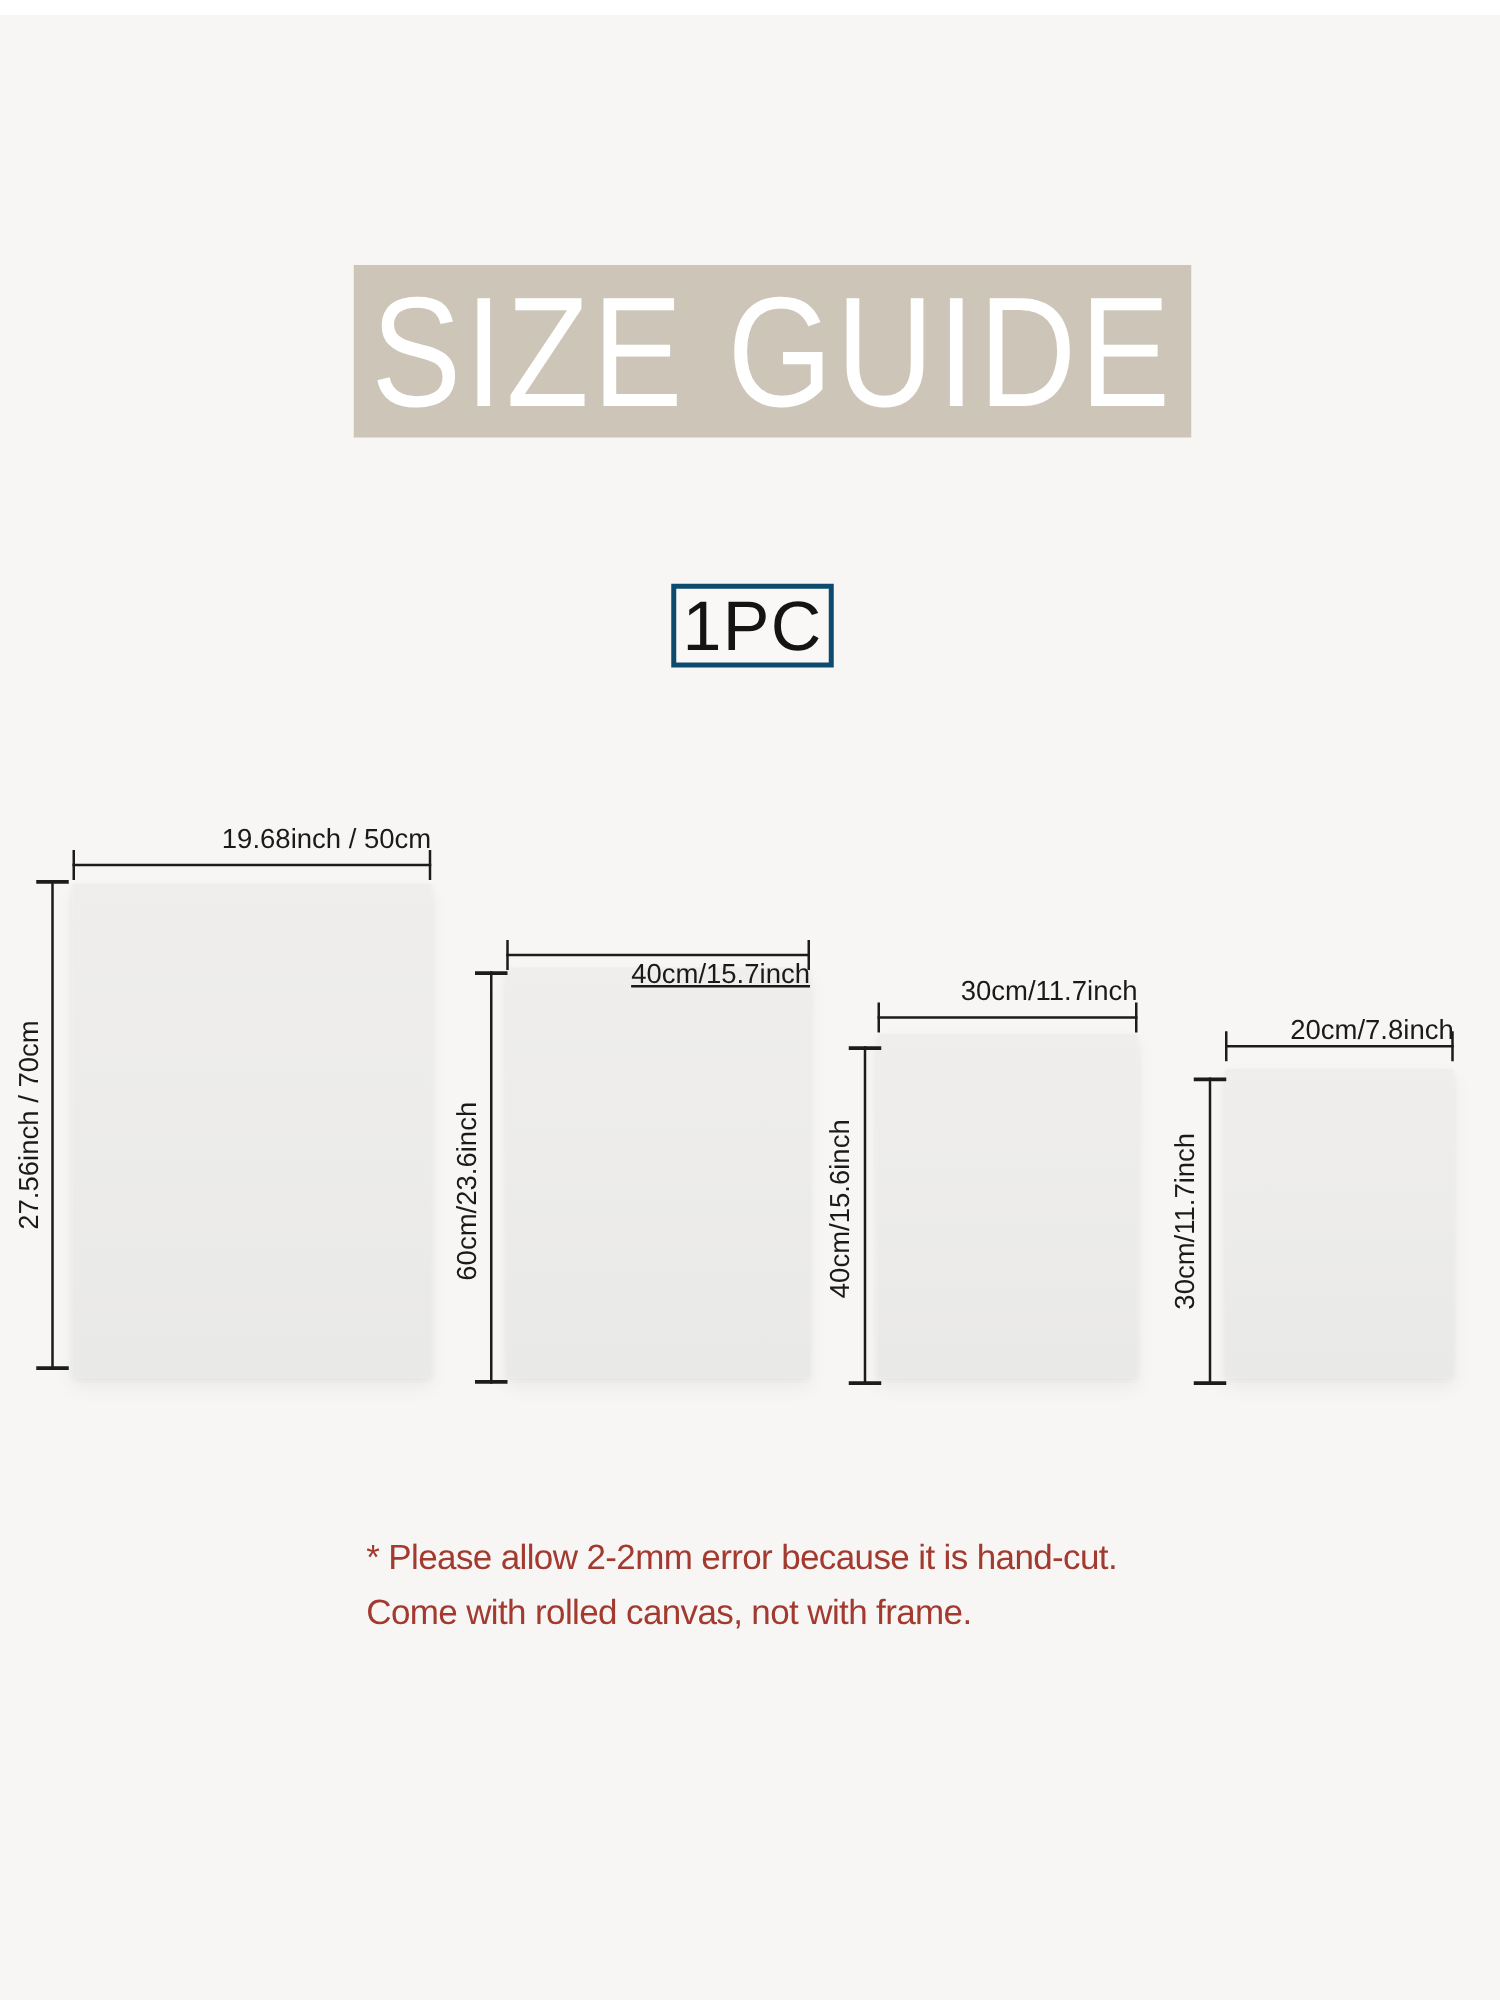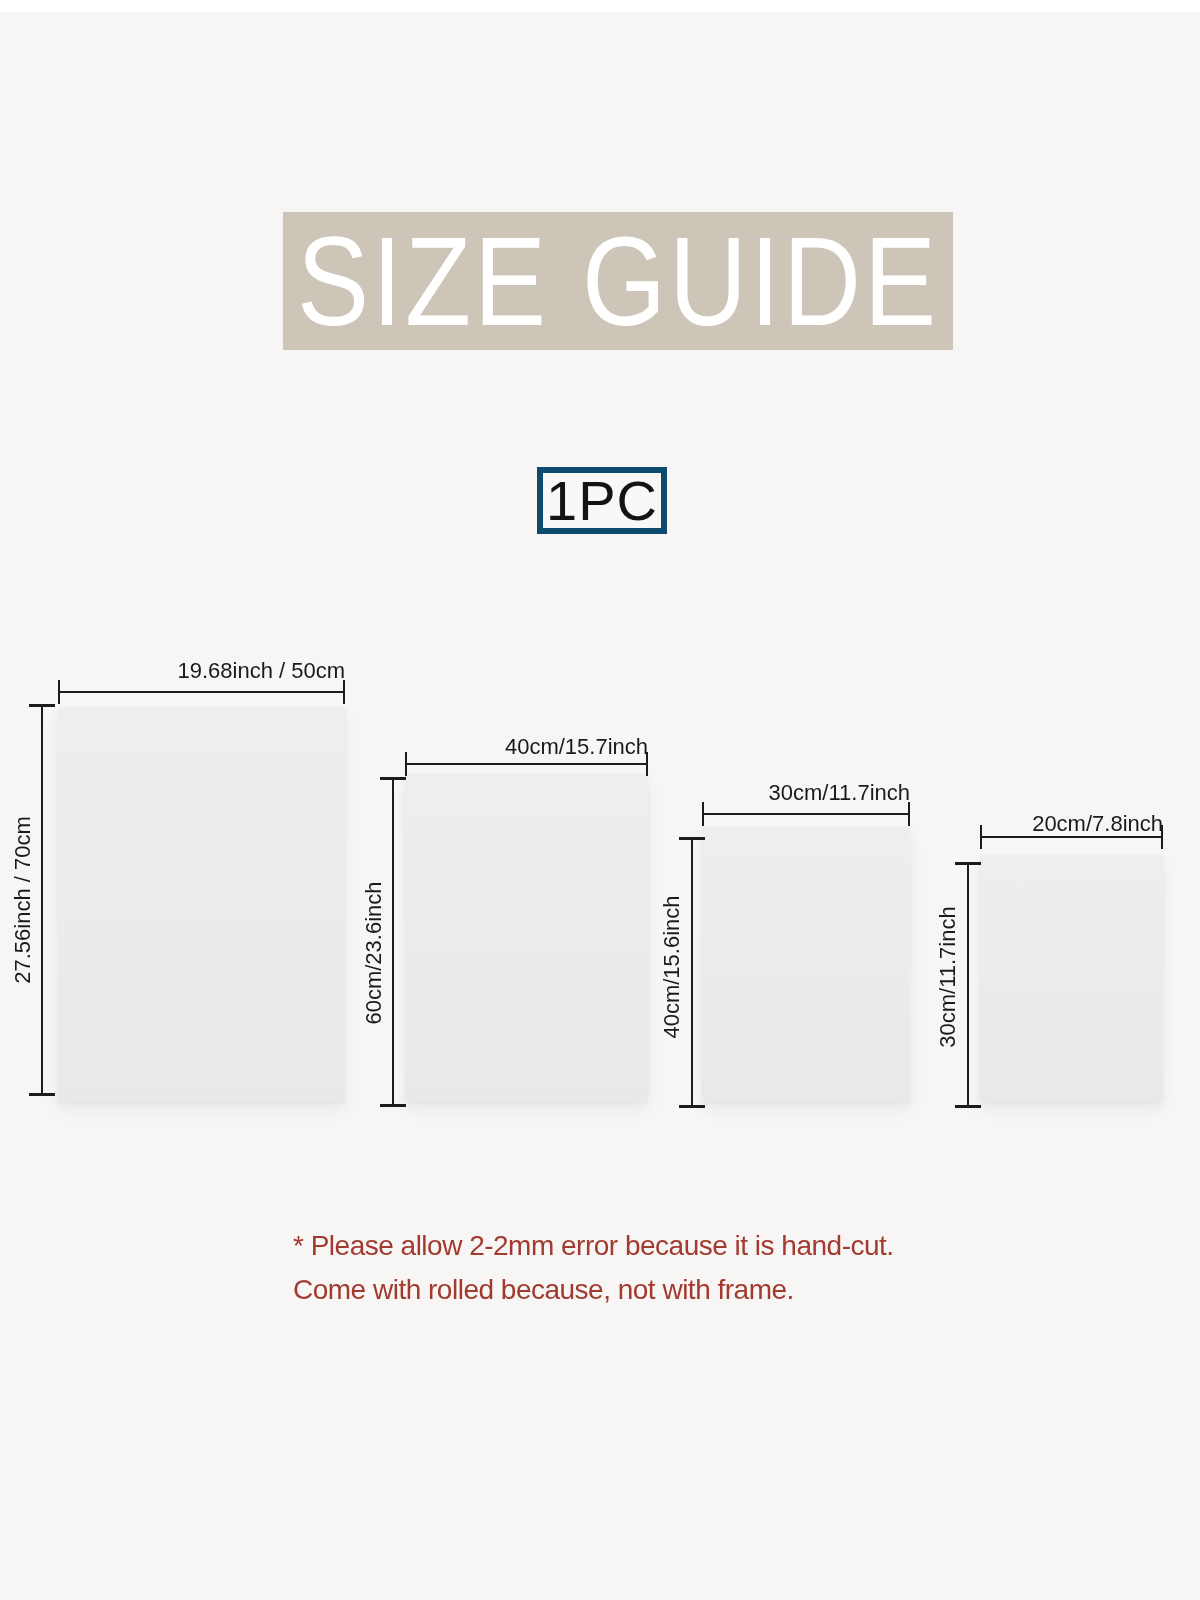--- a/index.html
+++ b/index.html
@@ -25,21 +25,21 @@
     font-size: 108px;
     font-weight: 400;
     letter-spacing: 3px;
     white-space: nowrap;
     transform: scaleY(1.16);
   }
   .qty-box {
     position: absolute;
     left: 537px; top: 455px;
     width: 130px; height: 67px;
-    border: 6px solid #0c4a6e;
+    border: 4px solid #0c4a6e;
     background: #f9f8f6;
     display: flex; align-items: center; justify-content: center;
   }
   .qty-label {
     font-size: 56px;
     color: #141414;
     letter-spacing: 1px;
   }
   .canvas-rect {
     position: absolute;
@@ -117,21 +117,21 @@
   <div>
     <div class="canvas-rect" style="left:58px; top:695px; width:287px; height:395px;"></div>
     <div class="dim-label-h" style="left:58px; width:287px; top:646px;">19.68inch / 50cm</div>
     <div class="dim-h" style="left:58px; top:679px; width:287px;"></div>
     <div class="dim-v" style="left:41px; top:692px; height:392px;"></div>
     <div class="dim-label-v" style="left:23px; top:888px;">27.56inch / 70cm</div>
   </div>
 
   <div>
     <div class="canvas-rect" style="left:405px; top:762px; width:243px; height:328px;"></div>
-    <div class="dim-label-h" style="left:405px; width:243px; top:722px;">40cm/15.7inch</div>
+    <div class="dim-label-h" style="left:405px; width:243px; top:754px;text-decoration:underline;">40cm/15.7inch</div>
     <div class="dim-h" style="left:405px; top:751px; width:243px;"></div>
     <div class="dim-v" style="left:392px; top:765px; height:330px;"></div>
     <div class="dim-label-v" style="left:374px; top:941px;">60cm/23.6inch</div>
   </div>
 
   <div>
     <div class="canvas-rect" style="left:702px; top:815px; width:208px; height:275px;"></div>
     <div class="dim-label-h" style="left:702px; width:208px; top:768px;">30cm/11.7inch</div>
     <div class="dim-h" style="left:702px; top:801px; width:208px;"></div>
     <div class="dim-v" style="left:691px; top:825px; height:271px;"></div>
@@ -141,16 +141,16 @@
   <div>
     <div class="canvas-rect" style="left:980px; top:843px; width:183px; height:247px;"></div>
     <div class="dim-label-h" style="left:980px; width:183px; top:799px;">20cm/7.8inch</div>
     <div class="dim-h" style="left:980px; top:824px; width:183px;"></div>
     <div class="dim-v" style="left:967px; top:850px; height:246px;"></div>
     <div class="dim-label-v" style="left:948px; top:965px;">30cm/11.7inch</div>
   </div>
 
   <div class="note">
     <div>* Please allow 2-2mm error because it is hand-cut.</div>
-    <div>Come with rolled because, not with frame.</div>
+    <div>Come with rolled canvas, not with frame.</div>
   </div>
 
 </div>
 
 </body></html>

